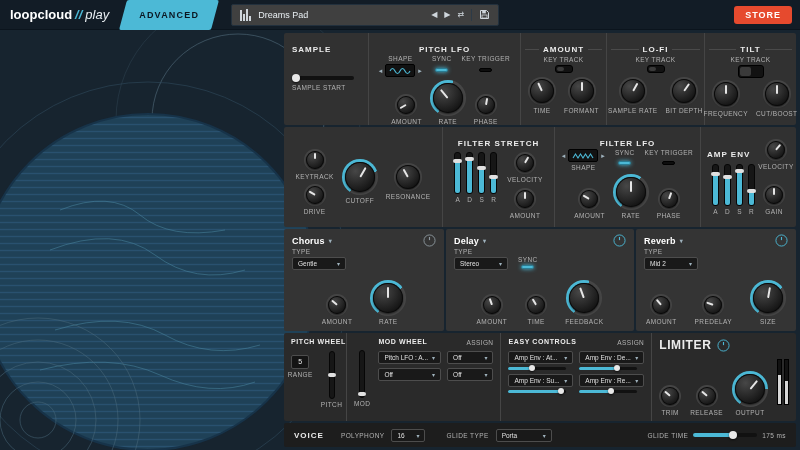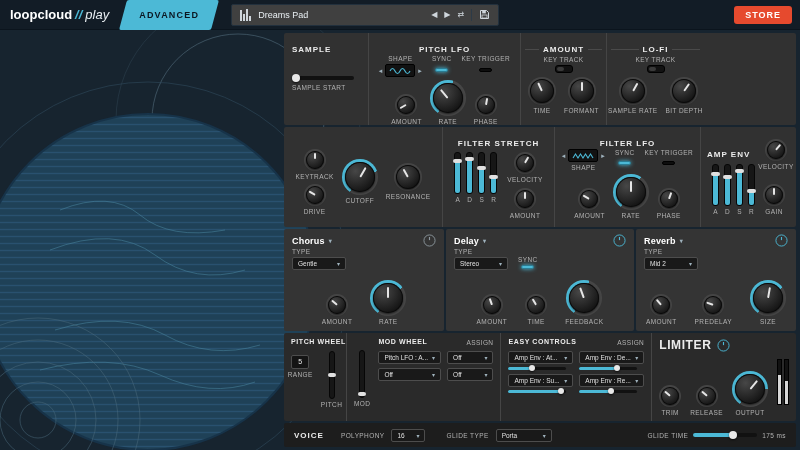--- a/index.html
+++ b/index.html
@@ -255,20 +255,43 @@
           </div>
           <div class="kwrap">
             <div class="ring gray md">
                 <div class="dial" style="--a:35deg"></div>
               </div>
             <span class="lbl">BIT DEPTH</span>
           </div>
         </div>
       </div>
 
+      <div class="sub" style="width:92px;">
+        <div class="hr-title">
+            <span class="t">TILT</span>
+          </div>
+        <div class="col" style="margin-top:2px;">
+          <span class="lbl">KEY TRACK</span>
+          <div class="toggle bigT"></div>
+        </div>
+        <div class="knobrow" style="margin-top:2px;">
+          <div class="kwrap">
+            <div class="ring gray md">
+                <div class="dial" style="--a:0deg"></div>
+              </div>
+            <span class="lbl">FREQUENCY</span>
+          </div>
+          <div class="kwrap">
+            <div class="ring gray md">
+                <div class="dial" style="--a:0deg"></div>
+              </div>
+            <span class="lbl">CUT/BOOST</span>
+          </div>
+        </div>
+      </div>
     </div>
 
     <div class="sec sec-filter">
       <div class="sub" style="width:158px;align-items:stretch;">
         <div class="frow" style="justify-content:center;">
           <div class="colstack">
             <div class="kwrap">
               <div class="ring gray sm">
                   <div class="dial" style="--a:0deg"></div>
                 </div>

